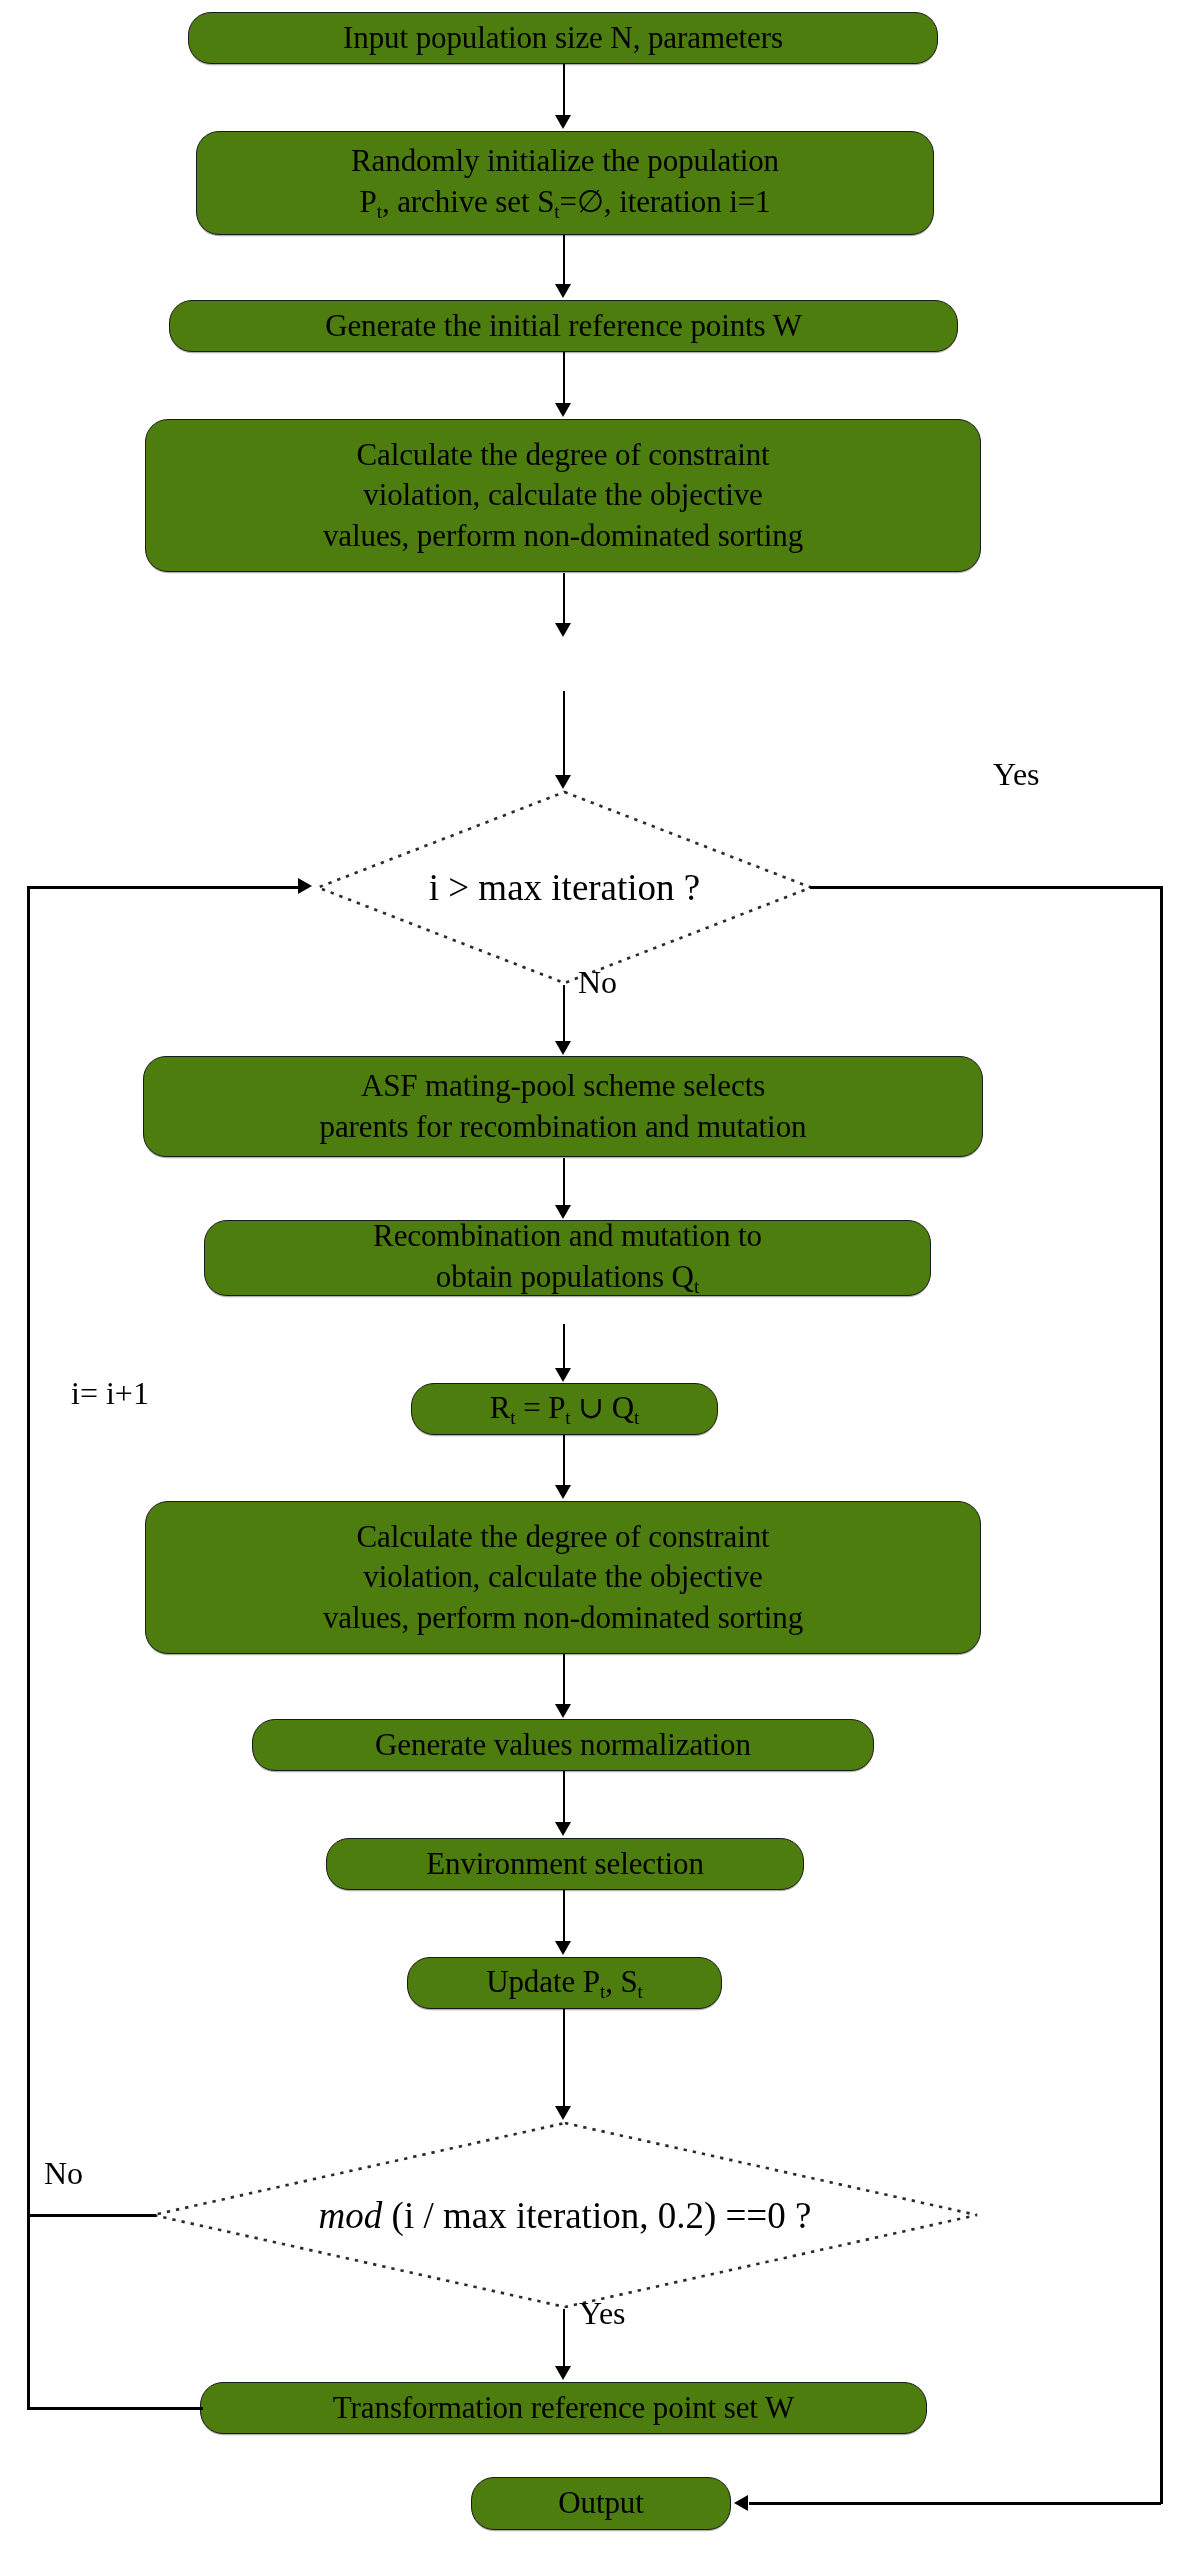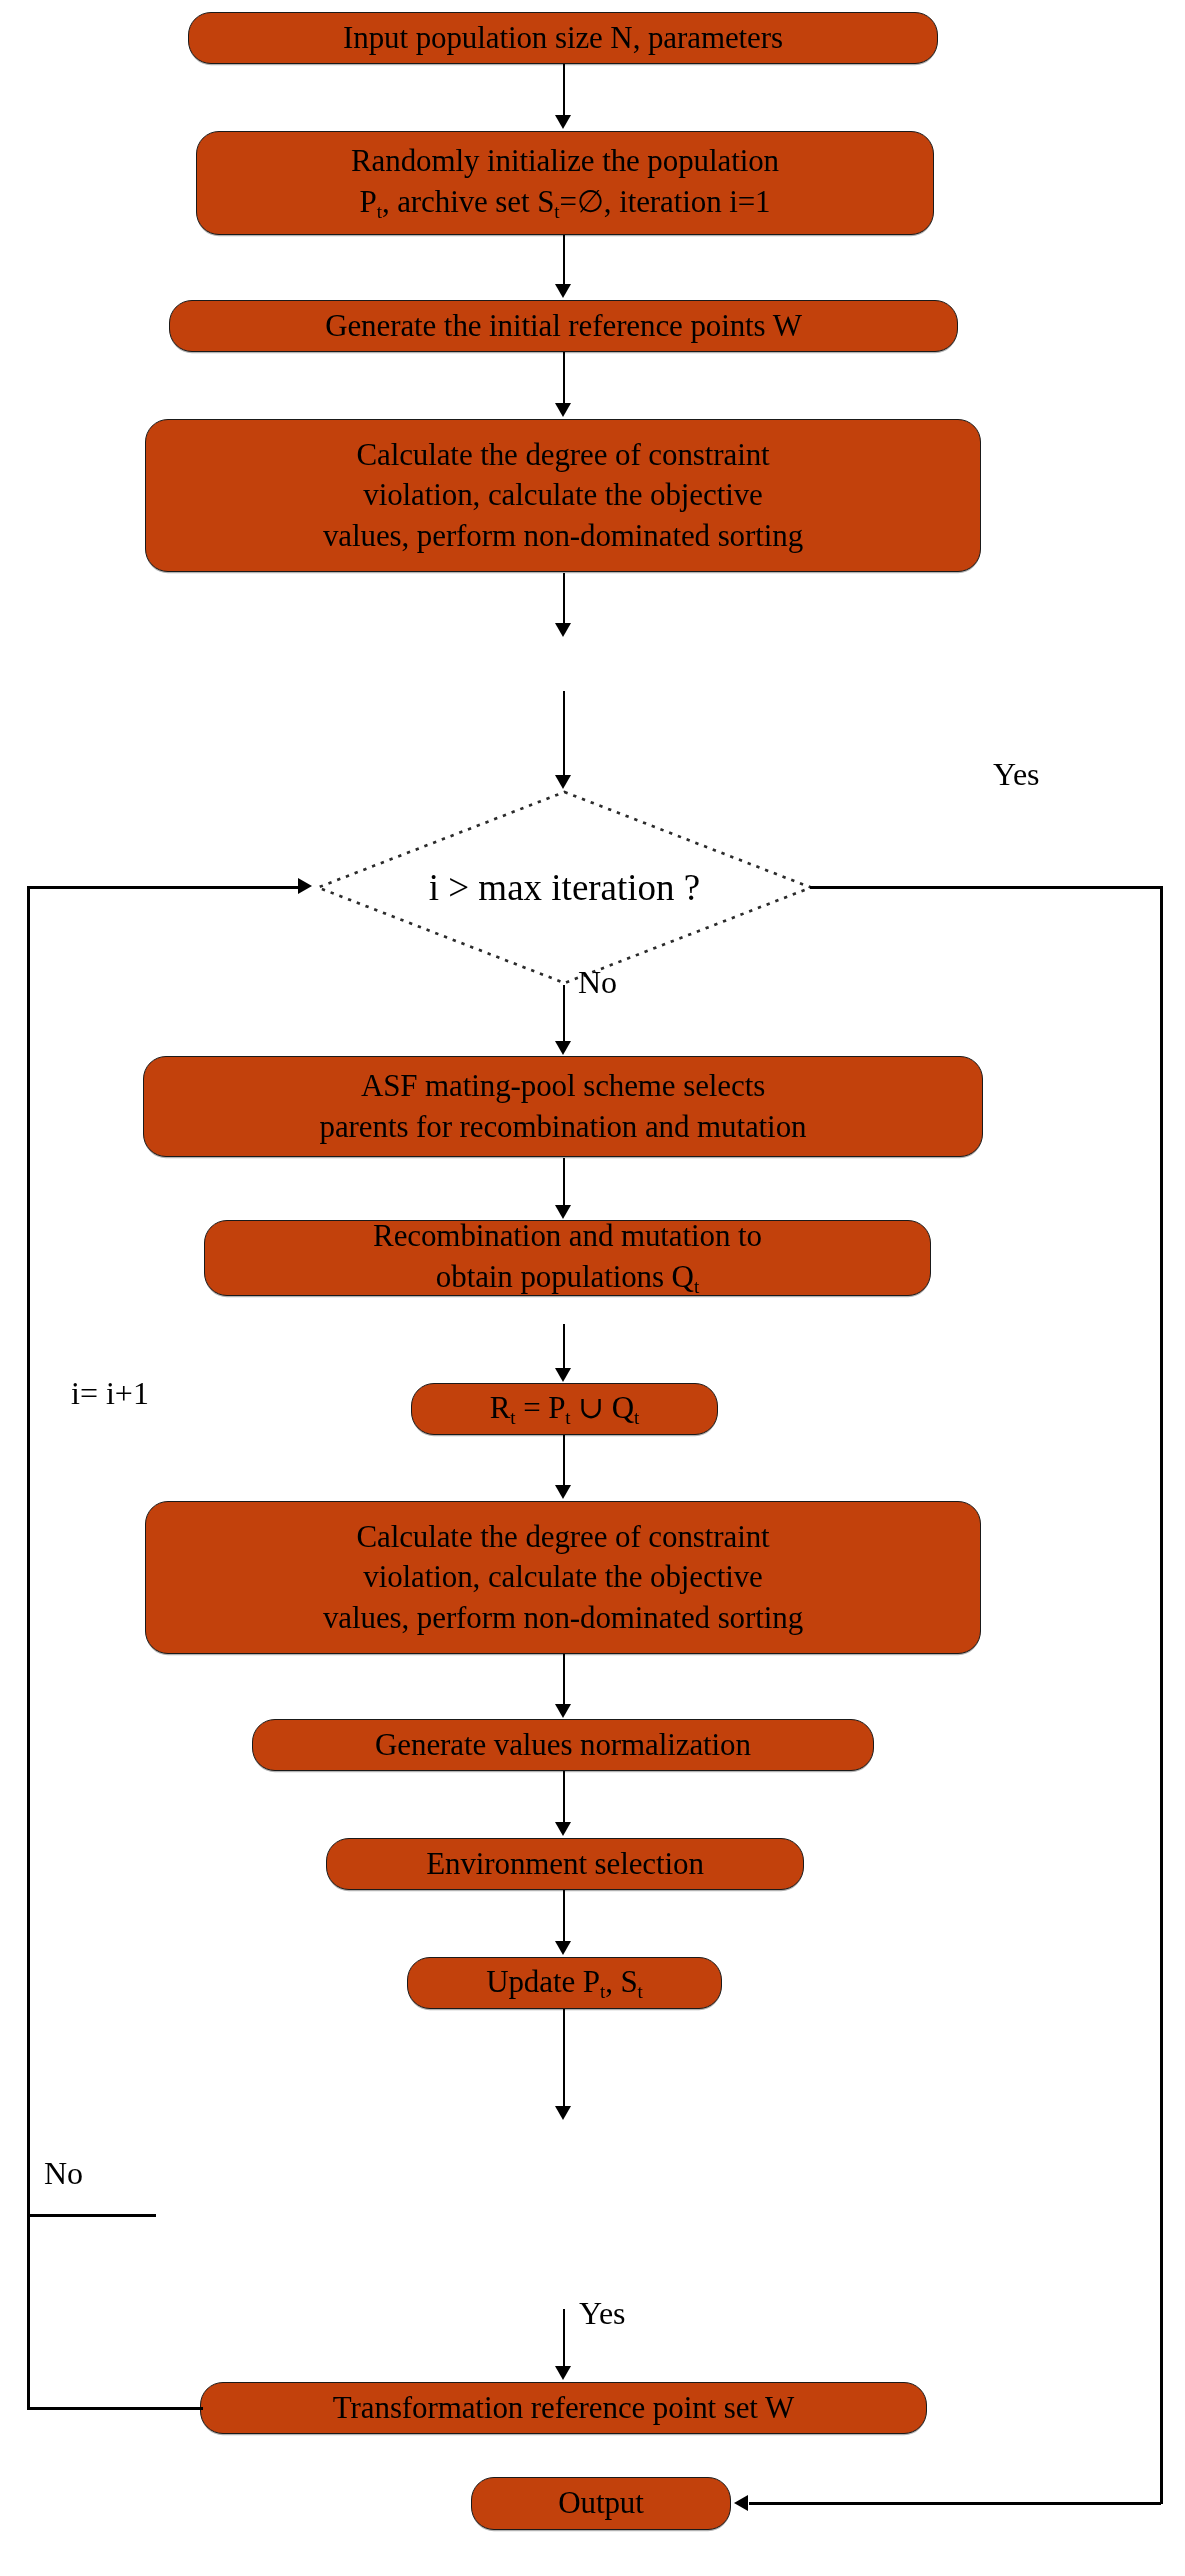--- a/index.html
+++ b/index.html
@@ -13,21 +13,21 @@
     height:2576px;
     background:#ffffff;
     overflow:hidden;
   }
   
   .node {
     position:absolute;
     box-sizing:border-box;
     border:1.3px solid #1a1a1a;
     border-radius:23px;
-    background:#c2410c;
+    background:#4d7c0f;
     display:flex;
     align-items:center;
     justify-content:flex-end;
     text-align:center;
     line-height:1.30;
     font-size:31px;
     letter-spacing:-0.1px;
     padding:2.7px 10.7px;
     box-shadow: 0 2px 0 -0.7px rgba(0,0,0,0.30);
   }
@@ -174,20 +174,26 @@
   </div>
   <div class="vline" style="left:563px; top:1890px; height:52px;"></div>
   <div class="arrow-down" style="left:555px; top:1941px;"></div>
 
   <div class="node" style="left:407px; top:1957px; width:315px; height:52px;">
     <span class="txt">Update P<sub>t</sub>, S<sub>t</sub></span>
   </div>
   <div class="vline" style="left:563px; top:2009px; height:100px;"></div>
   <div class="arrow-down" style="left:555px; top:2106px;"></div>
 
+  <div class="diamond" style="left:151px; top:2121px; width:828px; height:188px;">
+    <svg class="dshape" viewBox="0 0 1240 282" preserveAspectRatio="none">
+      <polygon points="620,3 1237,141 620,279 3,141" fill="#ffffff" stroke="#2b2b2b" stroke-width="4" stroke-dasharray="5 9" stroke-linejoin="miter"></polygon>
+    </svg>
+    <span class="dlabel"><span class="ital">mod</span> (i / max iteration, 0.2) ==0 ?</span>
+  </div>
 
   <div class="edgelabel" style="left:44px; top:2157px;">No</div>
   <div class="hline thick" style="left:27px; top:2214px; width:129px;"></div>
 
   <div class="vline" style="left:563px; top:2309px; height:63px;"></div>
   <div class="edgelabel" style="left:579px; top:2297px;">Yes</div>
   <div class="arrow-down" style="left:555px; top:2366px;"></div>
 
   <div class="node" style="left:200px; top:2382px; width:727px; height:52px;">
     <span class="txt">Transformation reference point set W</span>

